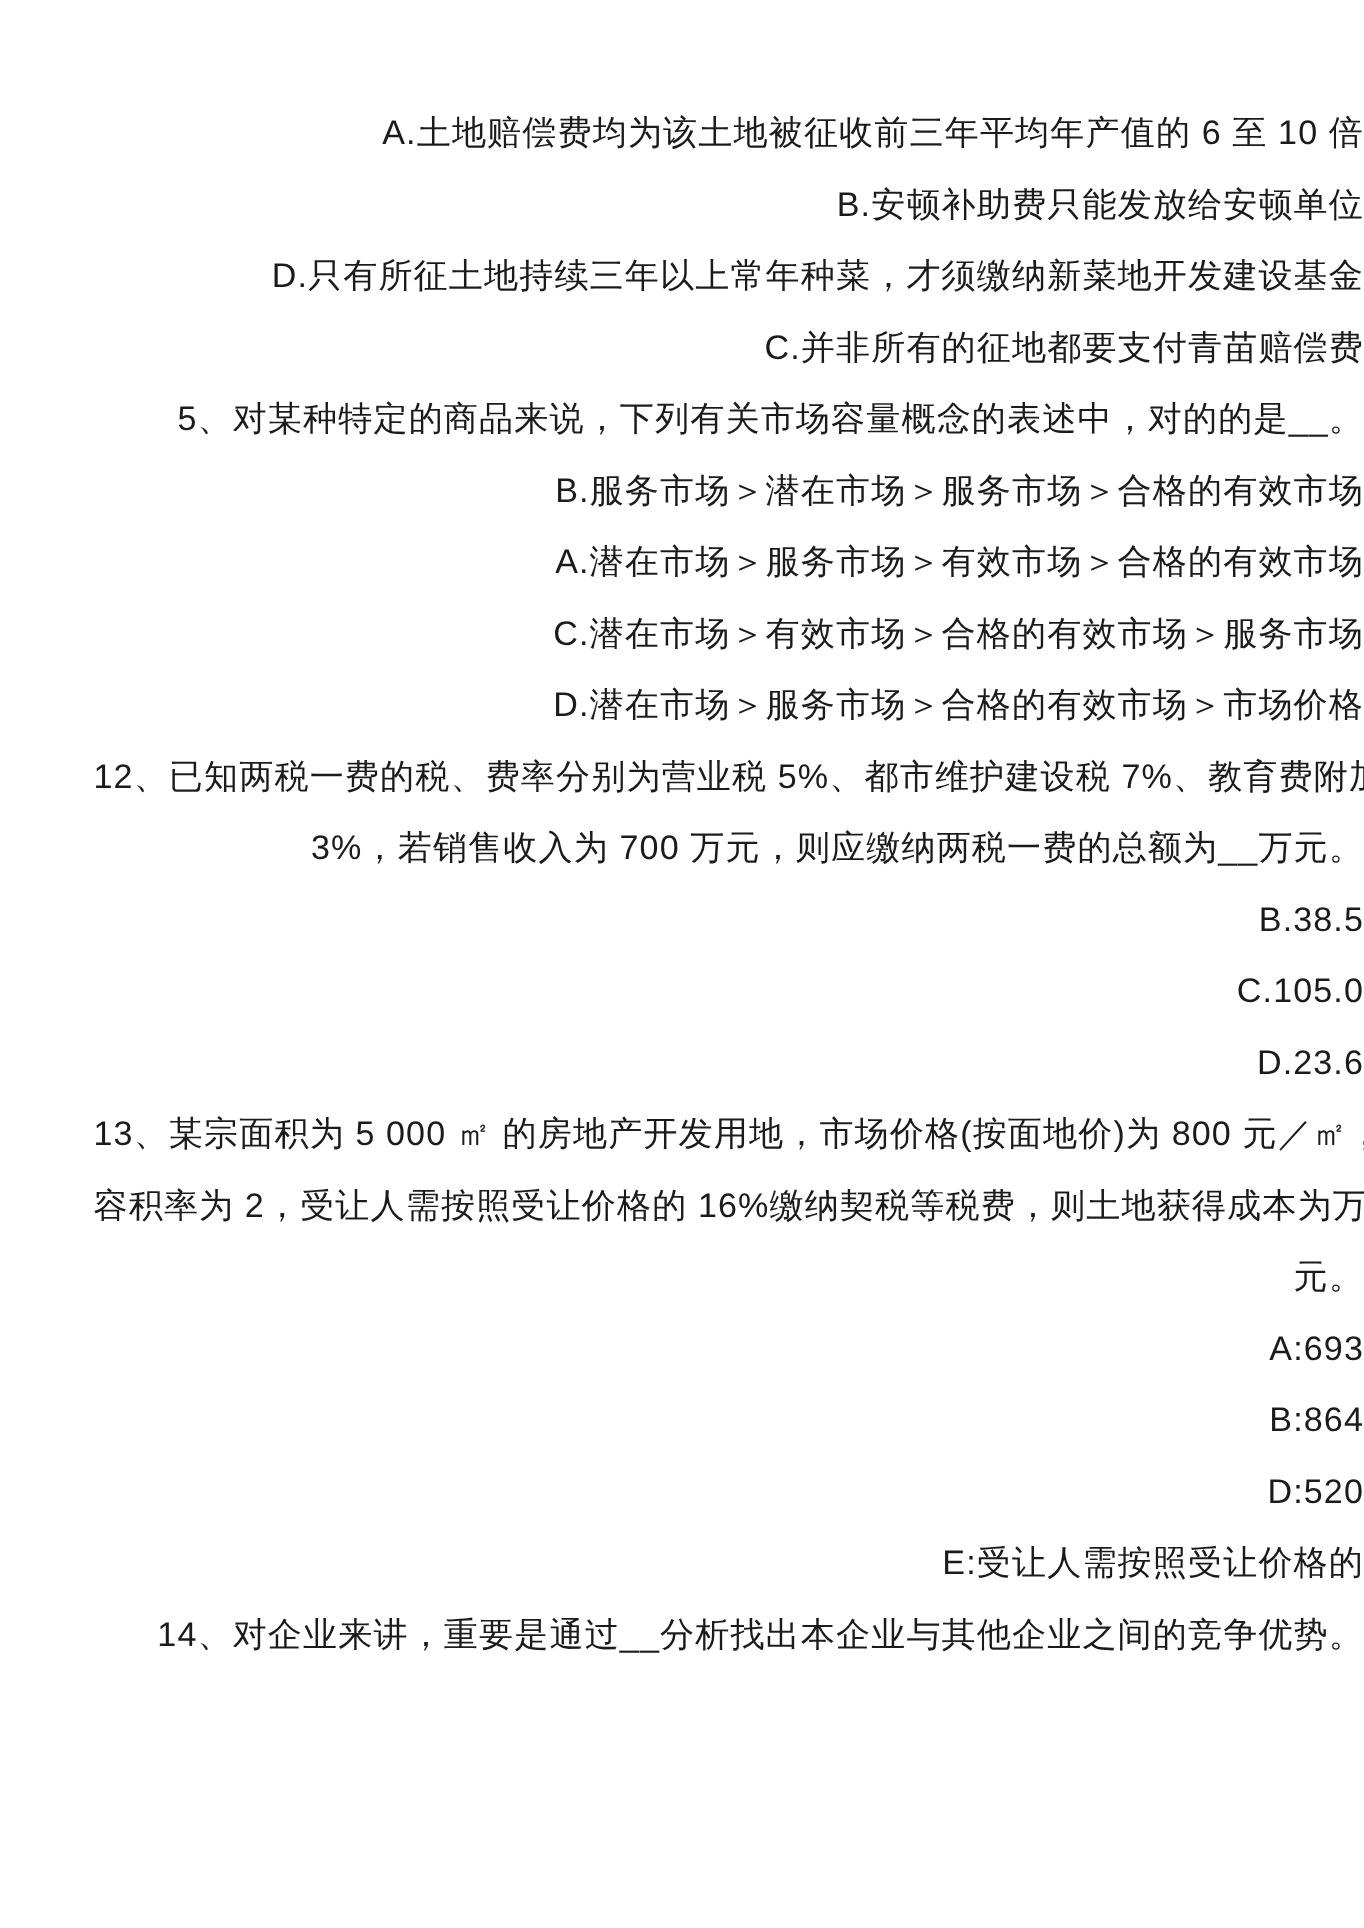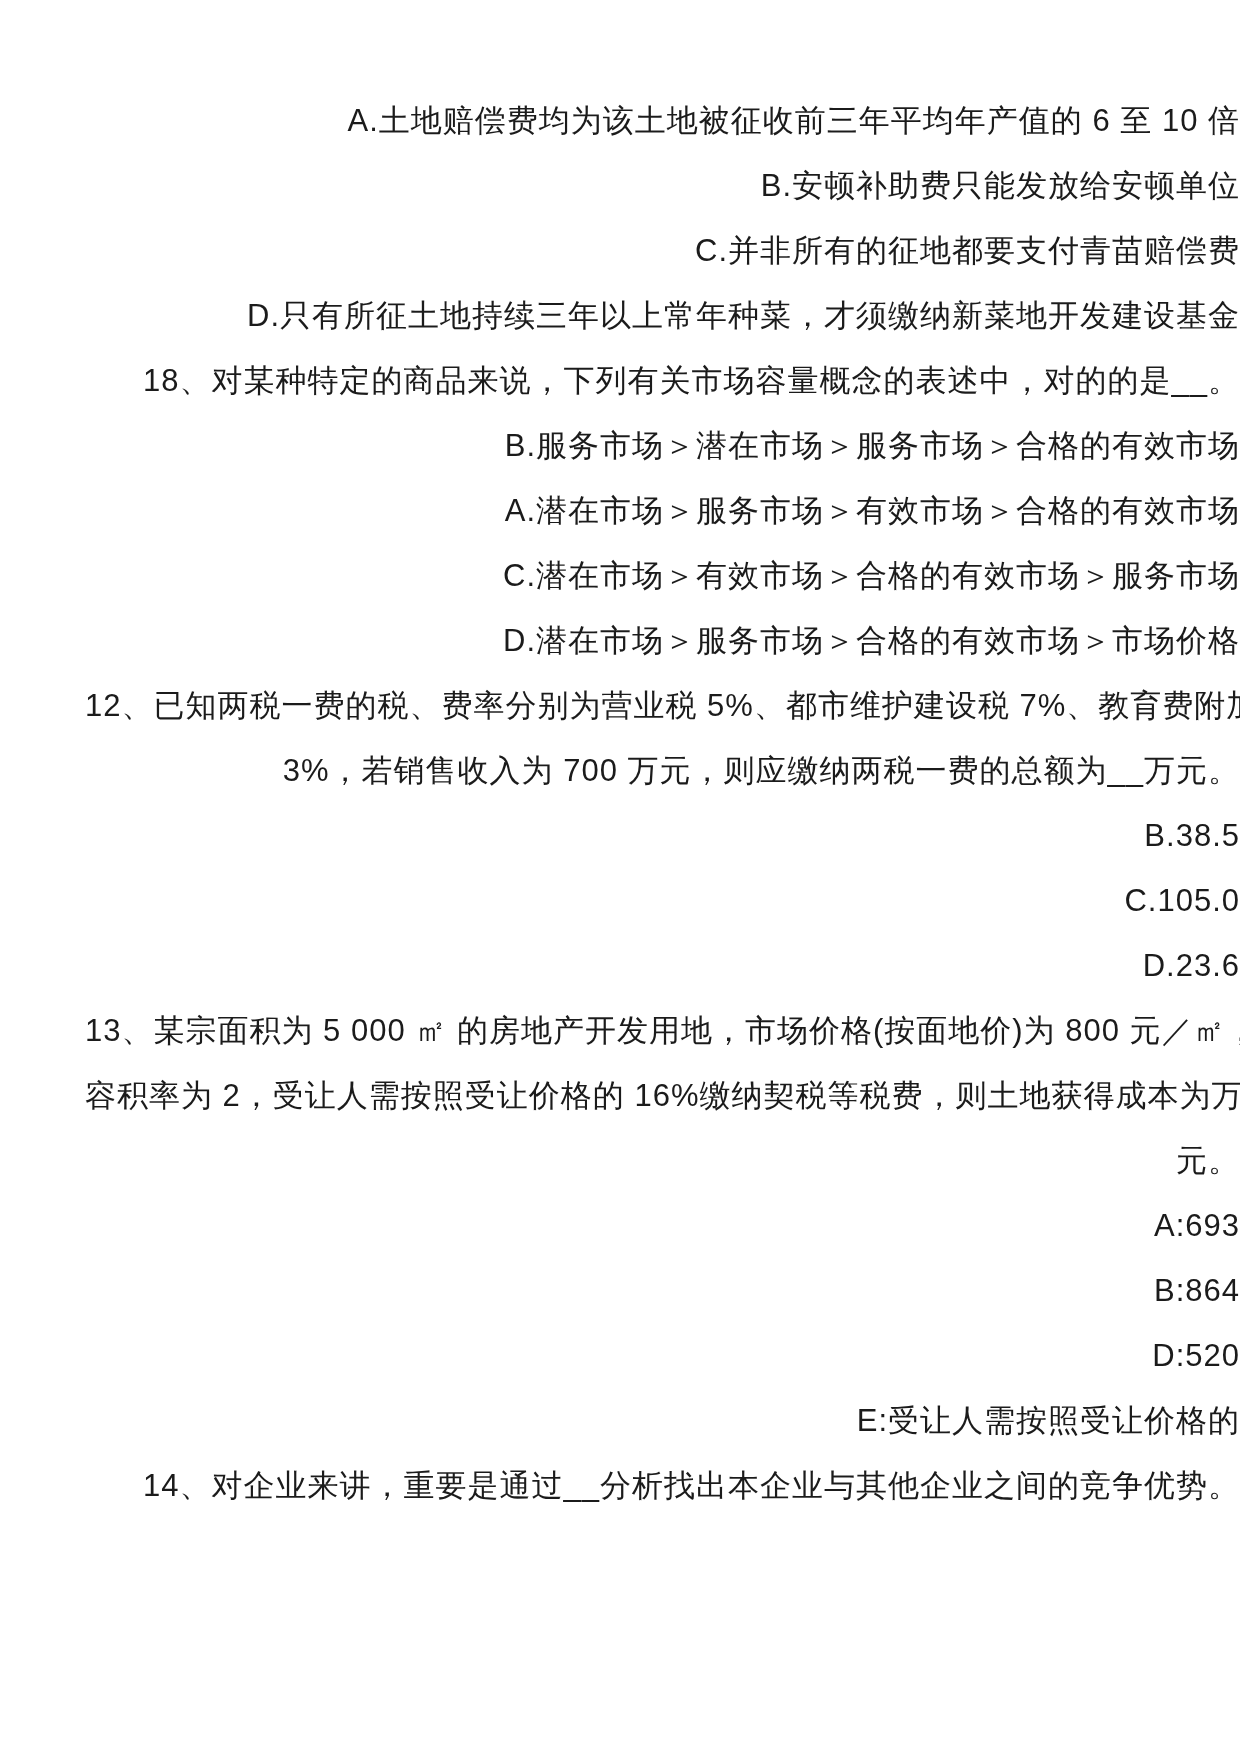--- a/index.html
+++ b/index.html
@@ -36,24 +36,24 @@
   }
 </style>
 </head>
 <body>
 
 <div class="page">
   <div class="content">
 
     <div class="line opt"><span class="opt-label">A.</span><span>土地赔偿费均为该土地被征收前三年平均年产值的 6 至 10 倍</span></div>
     <div class="line opt"><span class="opt-label">B.</span><span>安顿补助费只能发放给安顿单位</span></div>
+    <div class="line opt"><span class="opt-label">D.</span><span>只有所征土地持续三年以上常年种菜，才须缴纳新菜地开发建设基金</span></div>
     <div class="line opt"><span class="opt-label">C.</span><span>并非所有的征地都要支付青苗赔偿费</span></div>
-    <div class="line opt"><span class="opt-label">D.</span><span>只有所征土地持续三年以上常年种菜，才须缴纳新菜地开发建设基金</span></div>
 
-    <div class="line q">18、对某种特定的商品来说，下列有关市场容量概念的表述中，对的的是__。</div>
+    <div class="line q">5、对某种特定的商品来说，下列有关市场容量概念的表述中，对的的是__。</div>
     <div class="line opt"><span class="opt-label">B.</span><span>服务市场＞潜在市场＞服务市场＞合格的有效市场</span></div>
     <div class="line opt"><span class="opt-label">A.</span><span>潜在市场＞服务市场＞有效市场＞合格的有效市场</span></div>
     <div class="line opt"><span class="opt-label">C.</span><span>潜在市场＞有效市场＞合格的有效市场＞服务市场</span></div>
     <div class="line opt"><span class="opt-label">D.</span><span>潜在市场＞服务市场＞合格的有效市场＞市场价格</span></div>
 
     <div class="line q">12、已知两税一费的税、费率分别为营业税 5%、都市维护建设税 7%、教育费附加</div>
     <div class="line q">3%，若销售收入为 700 万元，则应缴纳两税一费的总额为__万元。</div>
     <div class="line opt"><span class="opt-label">B.</span><span>38.5</span></div>
     <div class="line opt"><span class="opt-label">C.</span><span>105.0</span></div>
     <div class="line opt"><span class="opt-label">D.</span><span>23.6</span></div>

